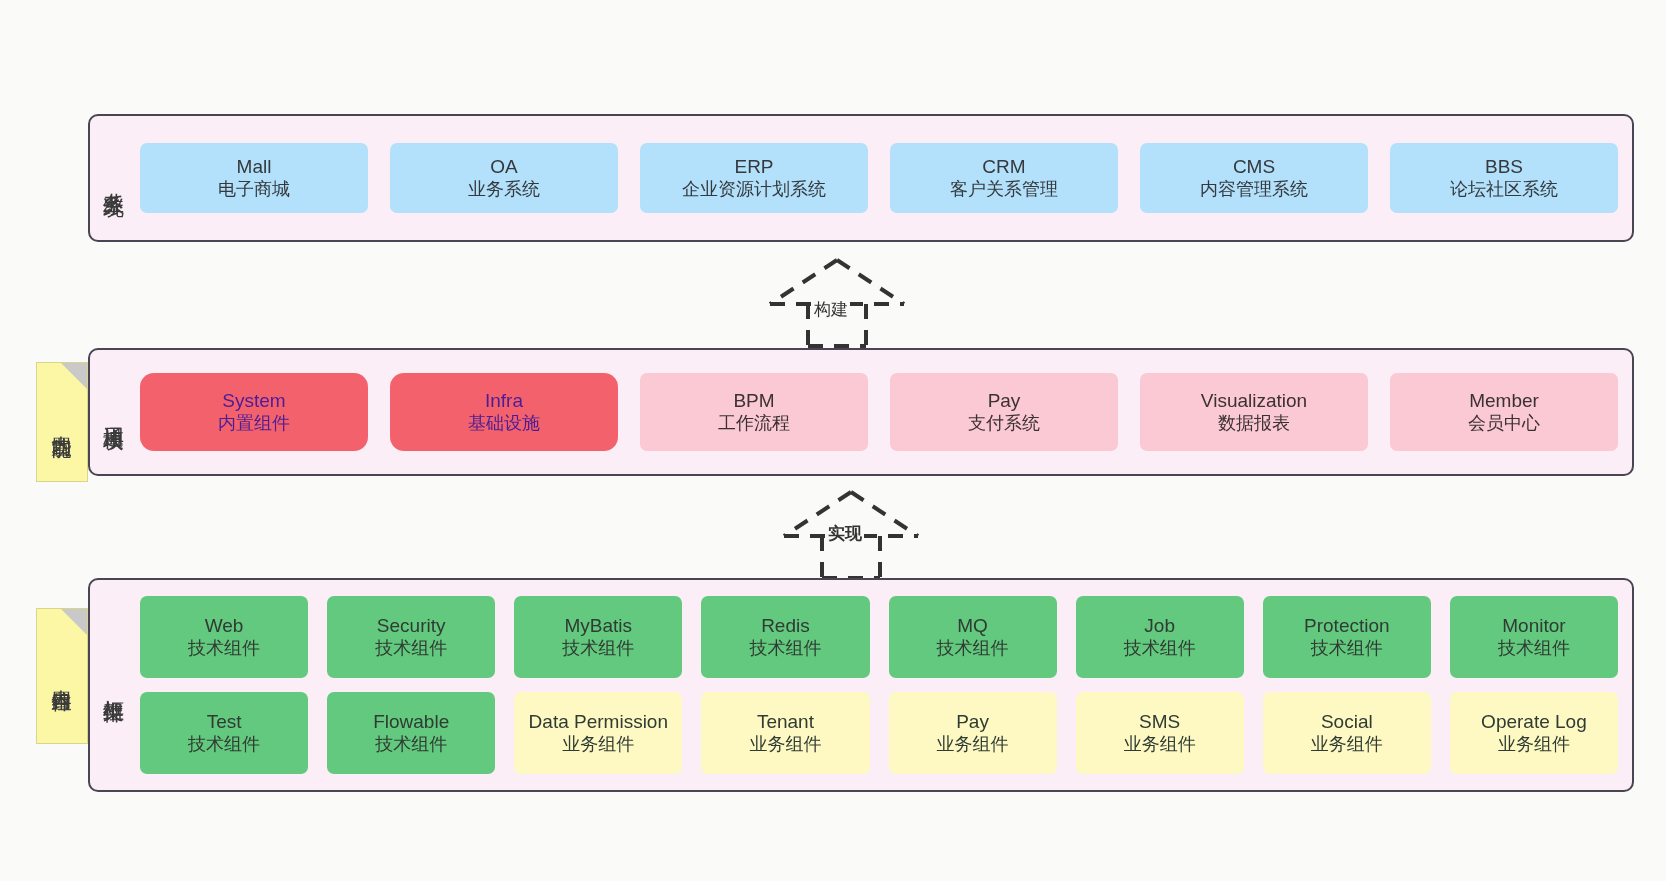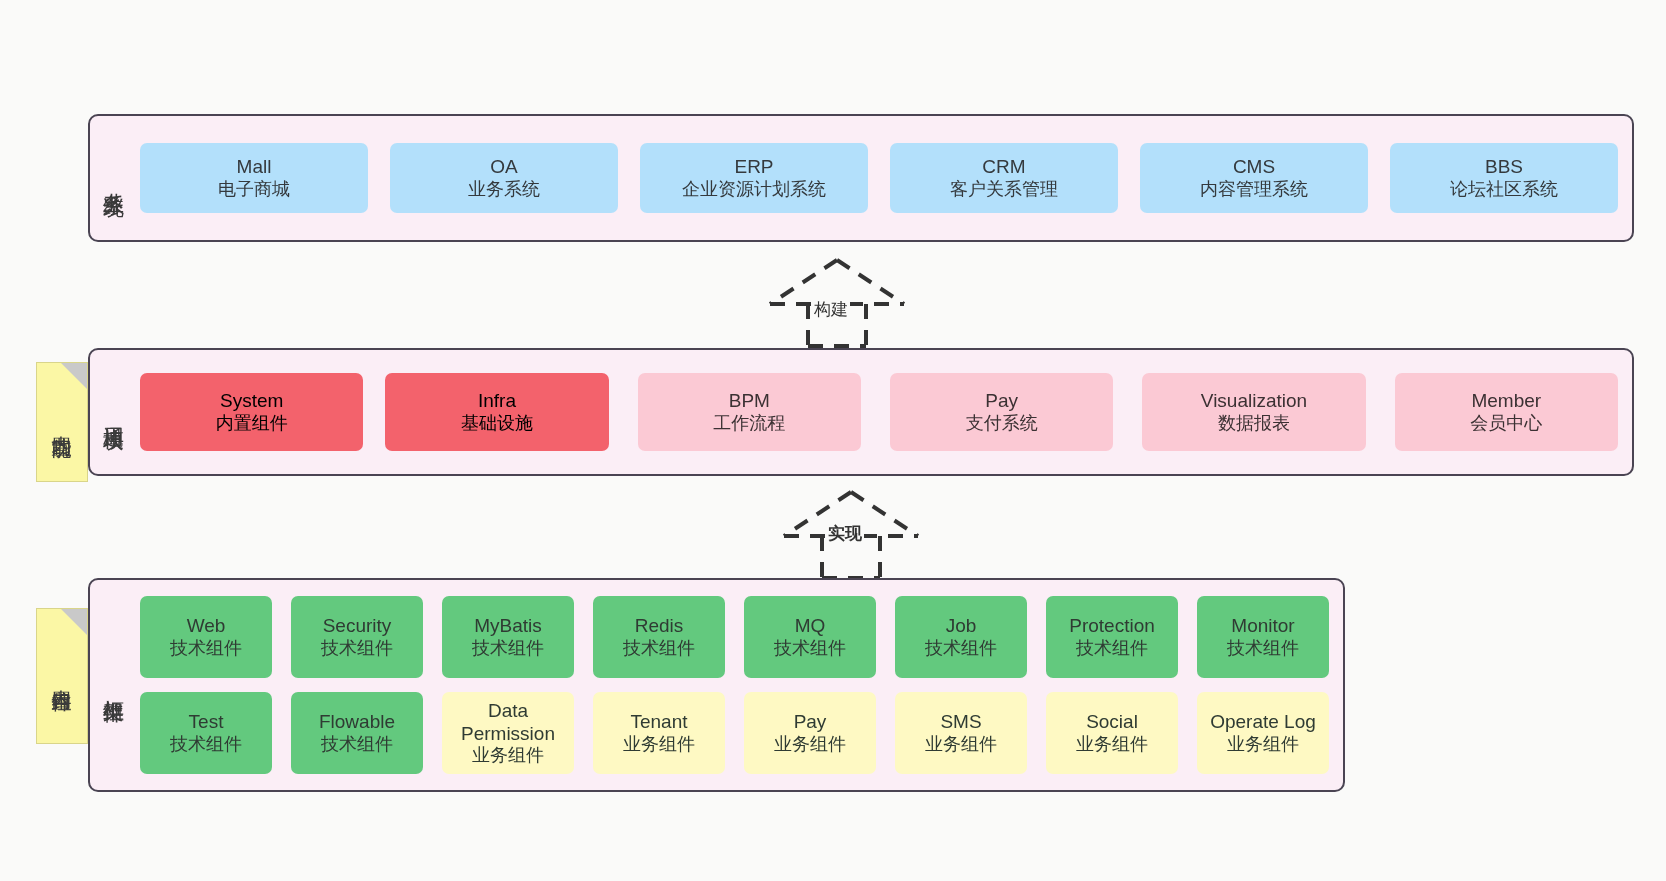--- a/index.html
+++ b/index.html
@@ -73,33 +73,33 @@
     text-align: center;
     line-height: 1.22;
     box-sizing: border-box;
     padding: 4px 6px;
   }
   .card .l1 { font-size: 19px; }
   .card .l2 { font-size: 18px; }
 
   
   .c-blue        { background: #b3e0fb; color: #34393d; }
-  .c-red         { background: #f3626c; color: #000000; }
-  .c-pink        { background: #fbc9d4; color: #3b3133; margin-left: 7px; }
+  .c-red         { background: #f3626c; color: #4c1d95; border-radius: 14px; }
+  .c-pink        { background: #fbc9d4; color: #3b3133; }
   .c-green       { background: #63c97e; color: #2f3b33; }
   .c-greenlight  { background: #fef9c3; color: #2f3b33; }
 
   
   #layer-business  { left: 88px;  top: 114px; width: 1546px; height: 128px; }
   #layer-business .card { height: 70px; }
 
   #layer-common    { left: 88px;  top: 348px; width: 1546px; height: 128px; }
   #layer-common .card { height: 78px; }
 
-  #layer-framework { left: 88px;  top: 578px; width: 1257px; height: 214px; }
+  #layer-framework { left: 88px;  top: 578px; width: 1546px; height: 214px; }
   #layer-framework .card { height: 82px; }
   #layer-framework .layer-body { gap: 14px; }
   #layer-framework .row { gap: 19px; }
 
   
   .note {
     position: absolute;
     background: #fbf7a5;
     border: 1px solid #d9d58a;
     box-sizing: border-box;

